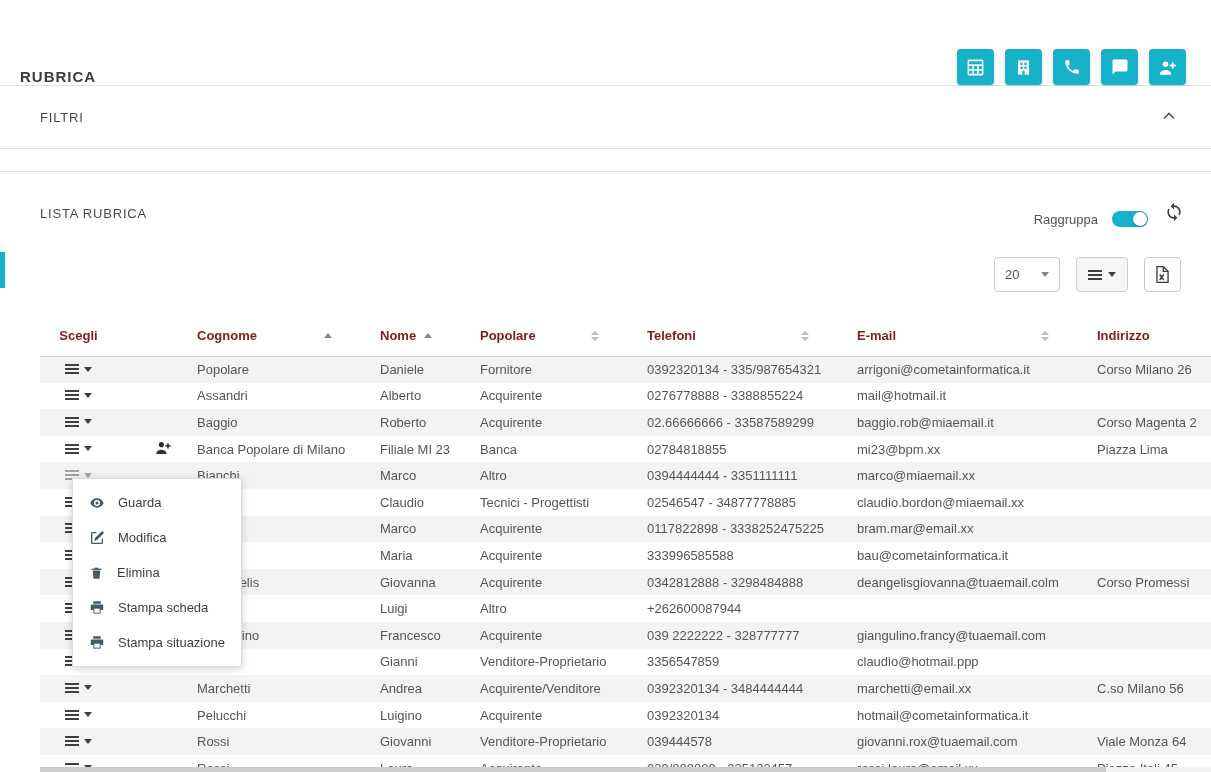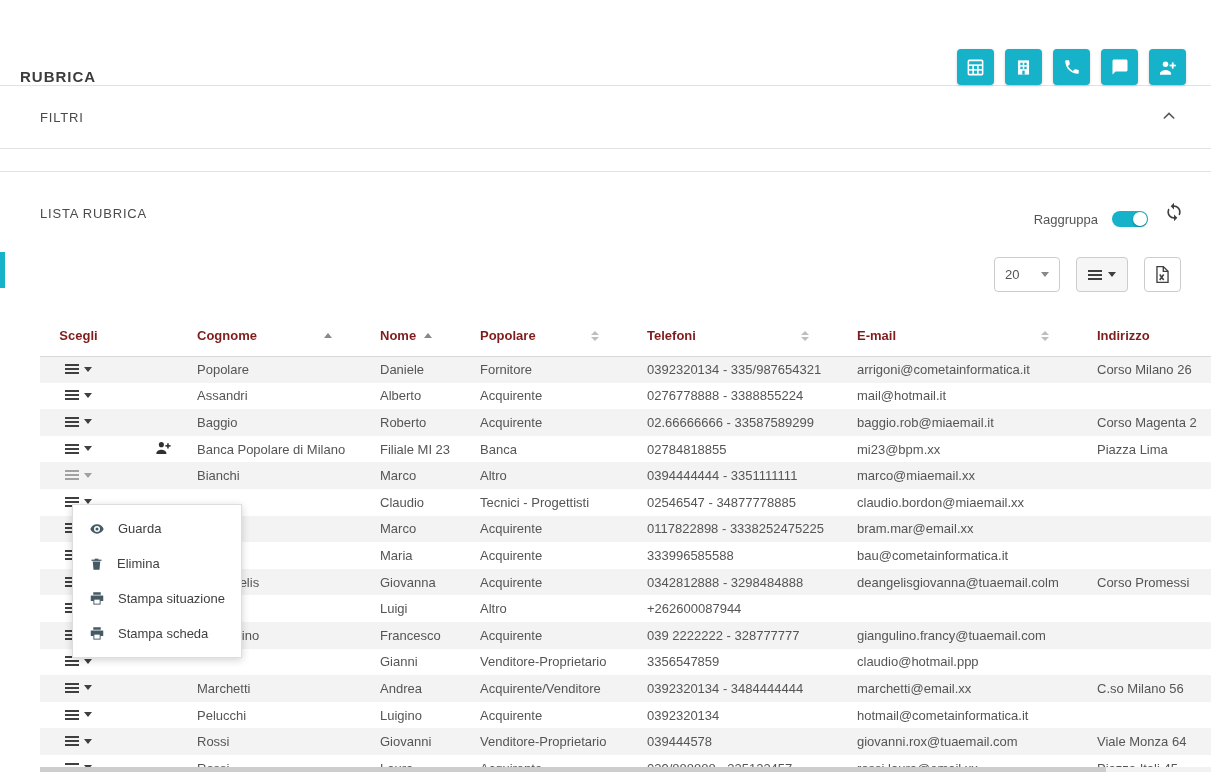--- a/index.html
+++ b/index.html
@@ -67,21 +67,21 @@
   .hamb { width: 14px; height: 10px; border-top: 2px solid #3f3f3f; border-bottom: 2px solid #3f3f3f; position: relative; display: inline-block; }
   .hamb::after { content: ""; position: absolute; left: 0; right: 0; top: 2px; height: 2px; background: #3f3f3f; }
   .caret-dn { width: 0; height: 0; border-left: 4px solid transparent; border-right: 4px solid transparent; border-top: 5px solid #3f3f3f; display: inline-block; }
   .caret-dn.gray { border-top-color: #888; }
 
   .person-add { visibility: hidden; }
   .person-add.show { visibility: visible; }
 
   
   .context-menu {
-    position: absolute; left: 72px; top: 504px; width: 170px; background: #fff;
+    position: absolute; left: 72px; top: 478px; width: 170px; background: #fff;
     border: 1px solid #ddd; box-shadow: 0 2px 8px rgba(0,0,0,.18); z-index: 10; padding: 6px 0;
   }
   .menu-item { display: flex; align-items: center; gap: 13px; height: 35px; padding: 0 16px; color: #3f3f3f; cursor: pointer; }
 
   
   .left-accent { position: absolute; left: 0; top: 252px; width: 5px; height: 36px; background: var(--accent); z-index: 5; }
   .hscroll { position: absolute; bottom: 0; left: 40px; right: 0; height: 5px; background: #f2f2f2; z-index: 6; }
   .hscroll .thumb { height: 5px; width: 91%; background: #cdcdcd; }
 </style>
 </head>
@@ -595,40 +595,47 @@
 
 <div class="context-menu">
   <div class="menu-item">
     <svg width="16" height="16" viewBox="0 0 24 24" fill="#455a64">
         <path d="M12 5C7.5 5 3.7 7.9 2 12c1.7 4.1 5.5 7 10 7s8.3-2.9 10-7c-1.7-4.1-5.5-7-10-7zm0 11.5a4.5 4.5 0 110-9 4.5 4.5 0 010 9z"></path>
         <circle cx="12" cy="12" r="2.3"></circle>
       </svg>
     <span>Guarda</span>
   </div>
   <div class="menu-item">
+    <svg width="16" height="16" viewBox="0 0 24 24" fill="none" stroke="#455a64" stroke-width="2">
+        <path d="M11 4H5a1 1 0 00-1 1v14a1 1 0 001 1h14a1 1 0 001-1v-6"></path>
+        <path d="M18.5 2.5a2.1 2.1 0 013 3L12 15l-4 1 1-4 9.5-9.5z" fill="#455a64" stroke="none"></path>
+      </svg>
+    <span>Modifica</span>
+  </div>
+  <div class="menu-item">
     <svg width="15" height="16" viewBox="0 0 24 24" fill="#455a64">
         <path d="M6 8h12l-1.2 13H7.2L6 8z"></path>
         <path d="M4 5h16v2H4z"></path>
         <path d="M9 3.5h6V6H9z"></path>
       </svg>
     <span>Elimina</span>
+  </div>
+  <div class="menu-item">
+    <svg width="16" height="15" viewBox="0 0 24 24" fill="#455a64">
+        <rect x="6" y="2" width="12" height="4"></rect>
+        <rect x="2" y="7" width="20" height="9" rx="1"></rect>
+        <rect x="7" y="13" width="10" height="8" fill="#fff" stroke="#455a64" stroke-width="1.5"></rect>
+      </svg>
+    <span>Stampa scheda</span>
   </div>
   <div class="menu-item">
     <svg width="16" height="15" viewBox="0 0 24 24" fill="#455a64">
         <rect x="6" y="2" width="12" height="4"></rect>
         <rect x="2" y="7" width="20" height="9" rx="1"></rect>
         <rect x="7" y="13" width="10" height="8" fill="#fff" stroke="#455a64" stroke-width="1.5"></rect>
       </svg>
     <span>Stampa situazione</span>
   </div>
-  <div class="menu-item">
-    <svg width="16" height="15" viewBox="0 0 24 24" fill="#455a64">
-        <rect x="6" y="2" width="12" height="4"></rect>
-        <rect x="2" y="7" width="20" height="9" rx="1"></rect>
-        <rect x="7" y="13" width="10" height="8" fill="#fff" stroke="#455a64" stroke-width="1.5"></rect>
-      </svg>
-    <span>Stampa scheda</span>
-  </div>
 </div>
 
 <div class="hscroll">
   <div class="thumb"></div>
 </div>
 
 </body></html>

